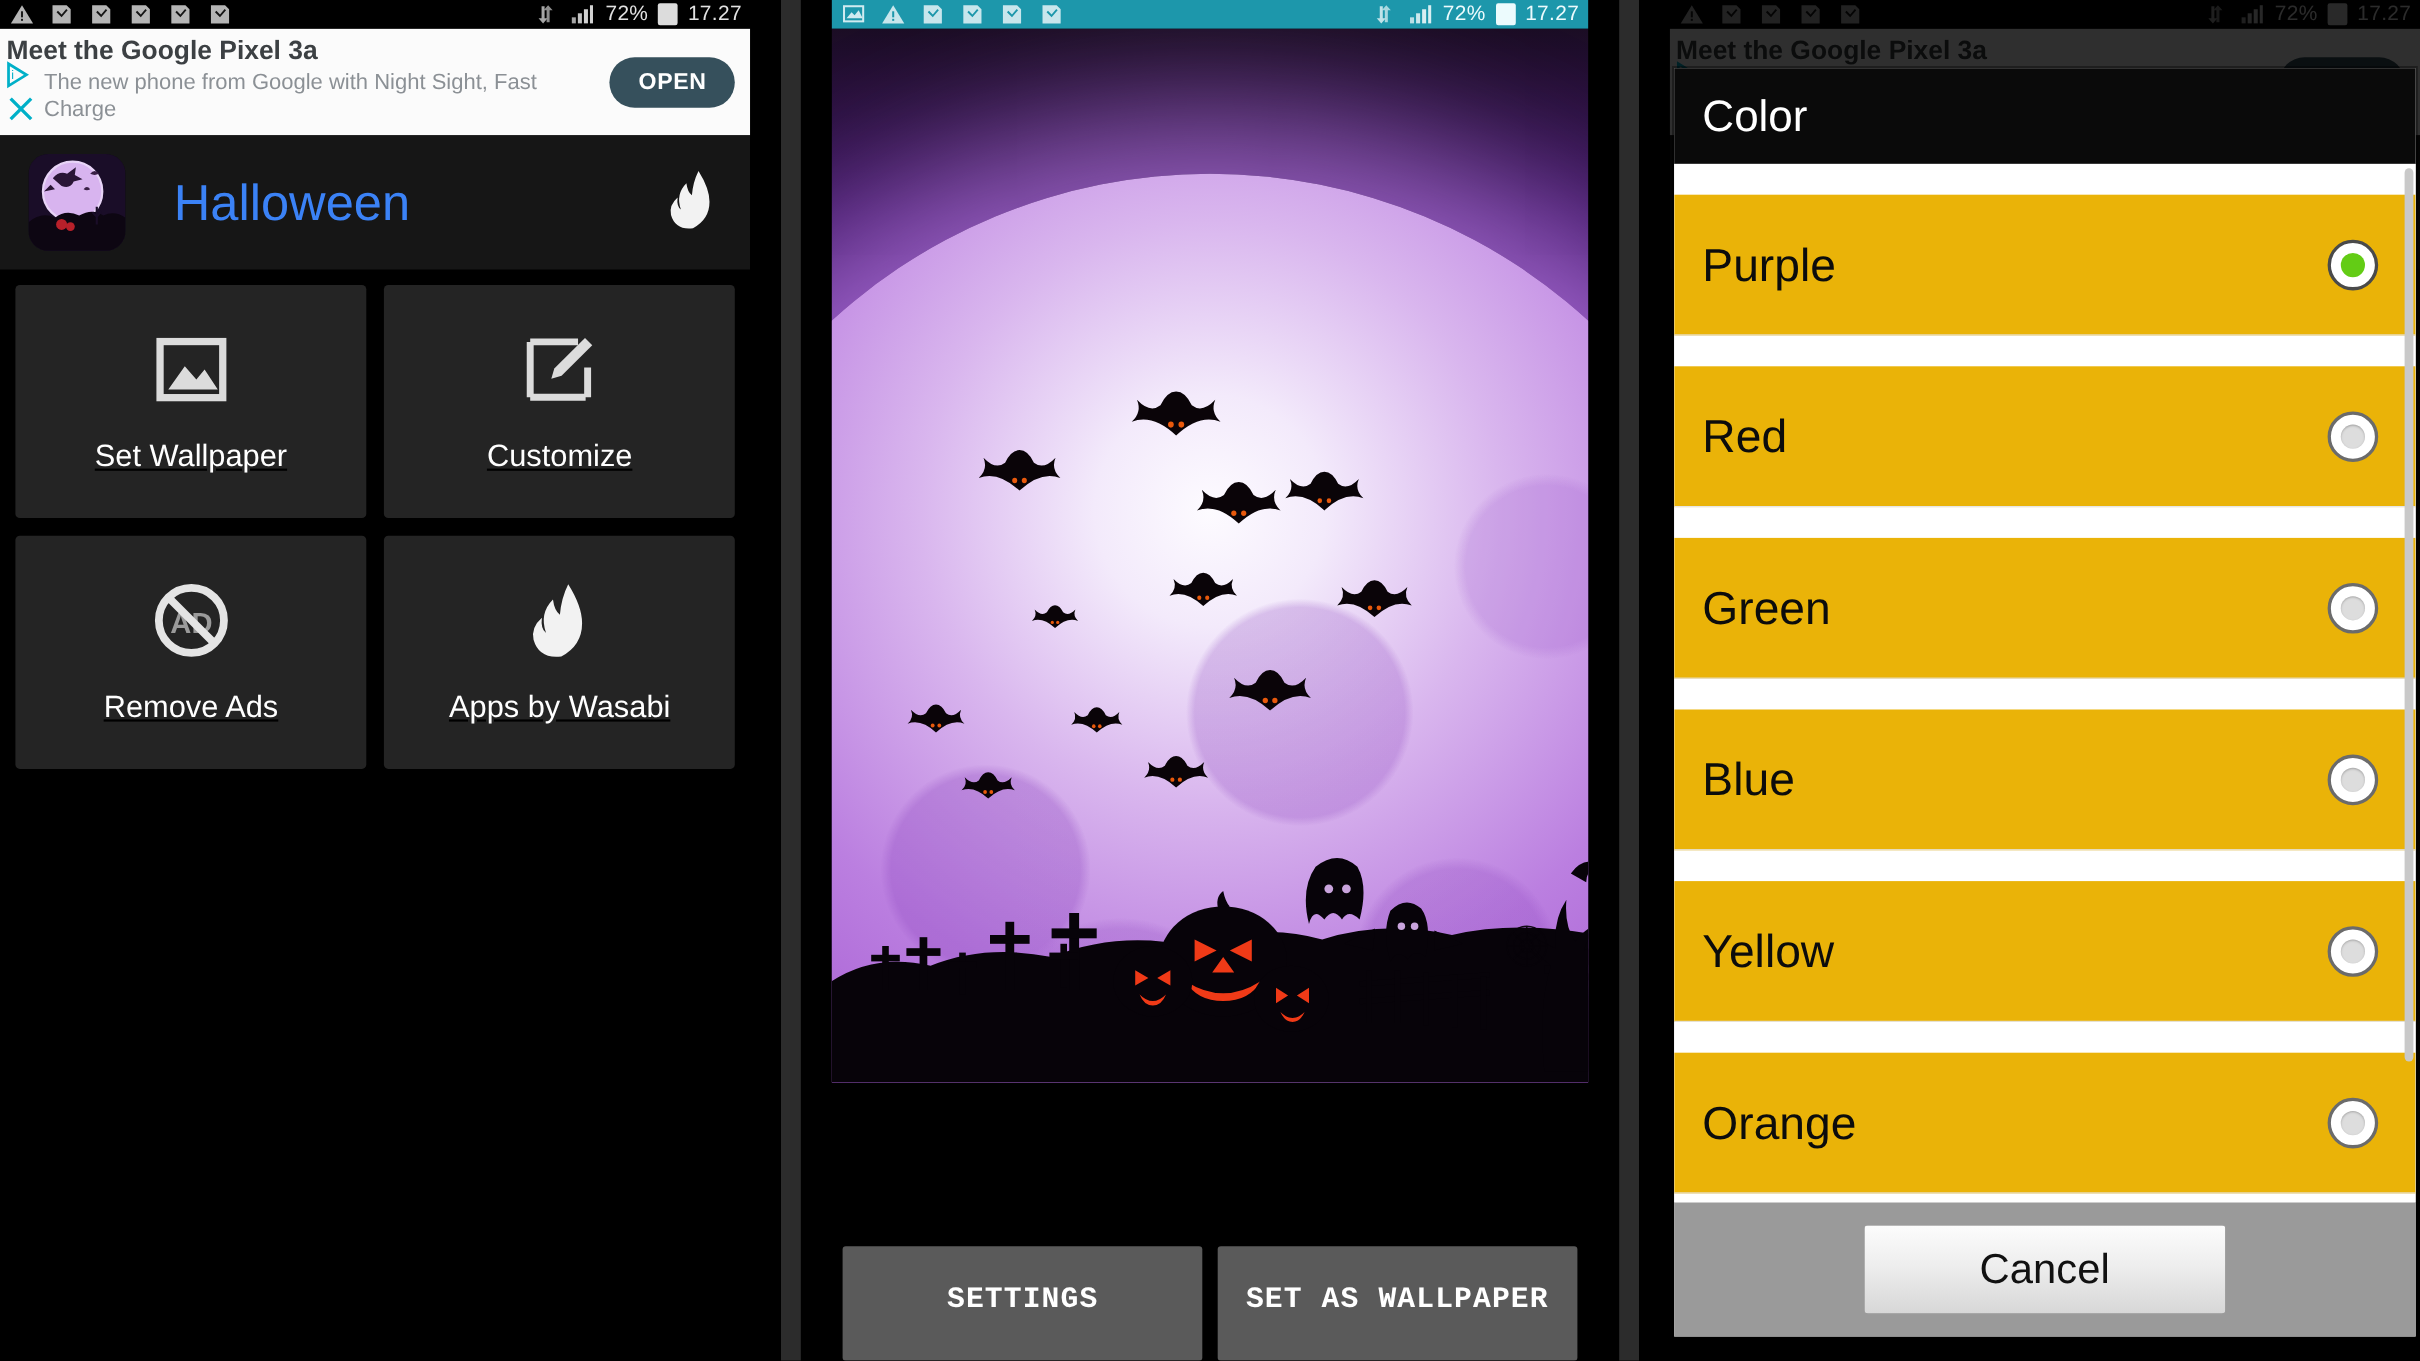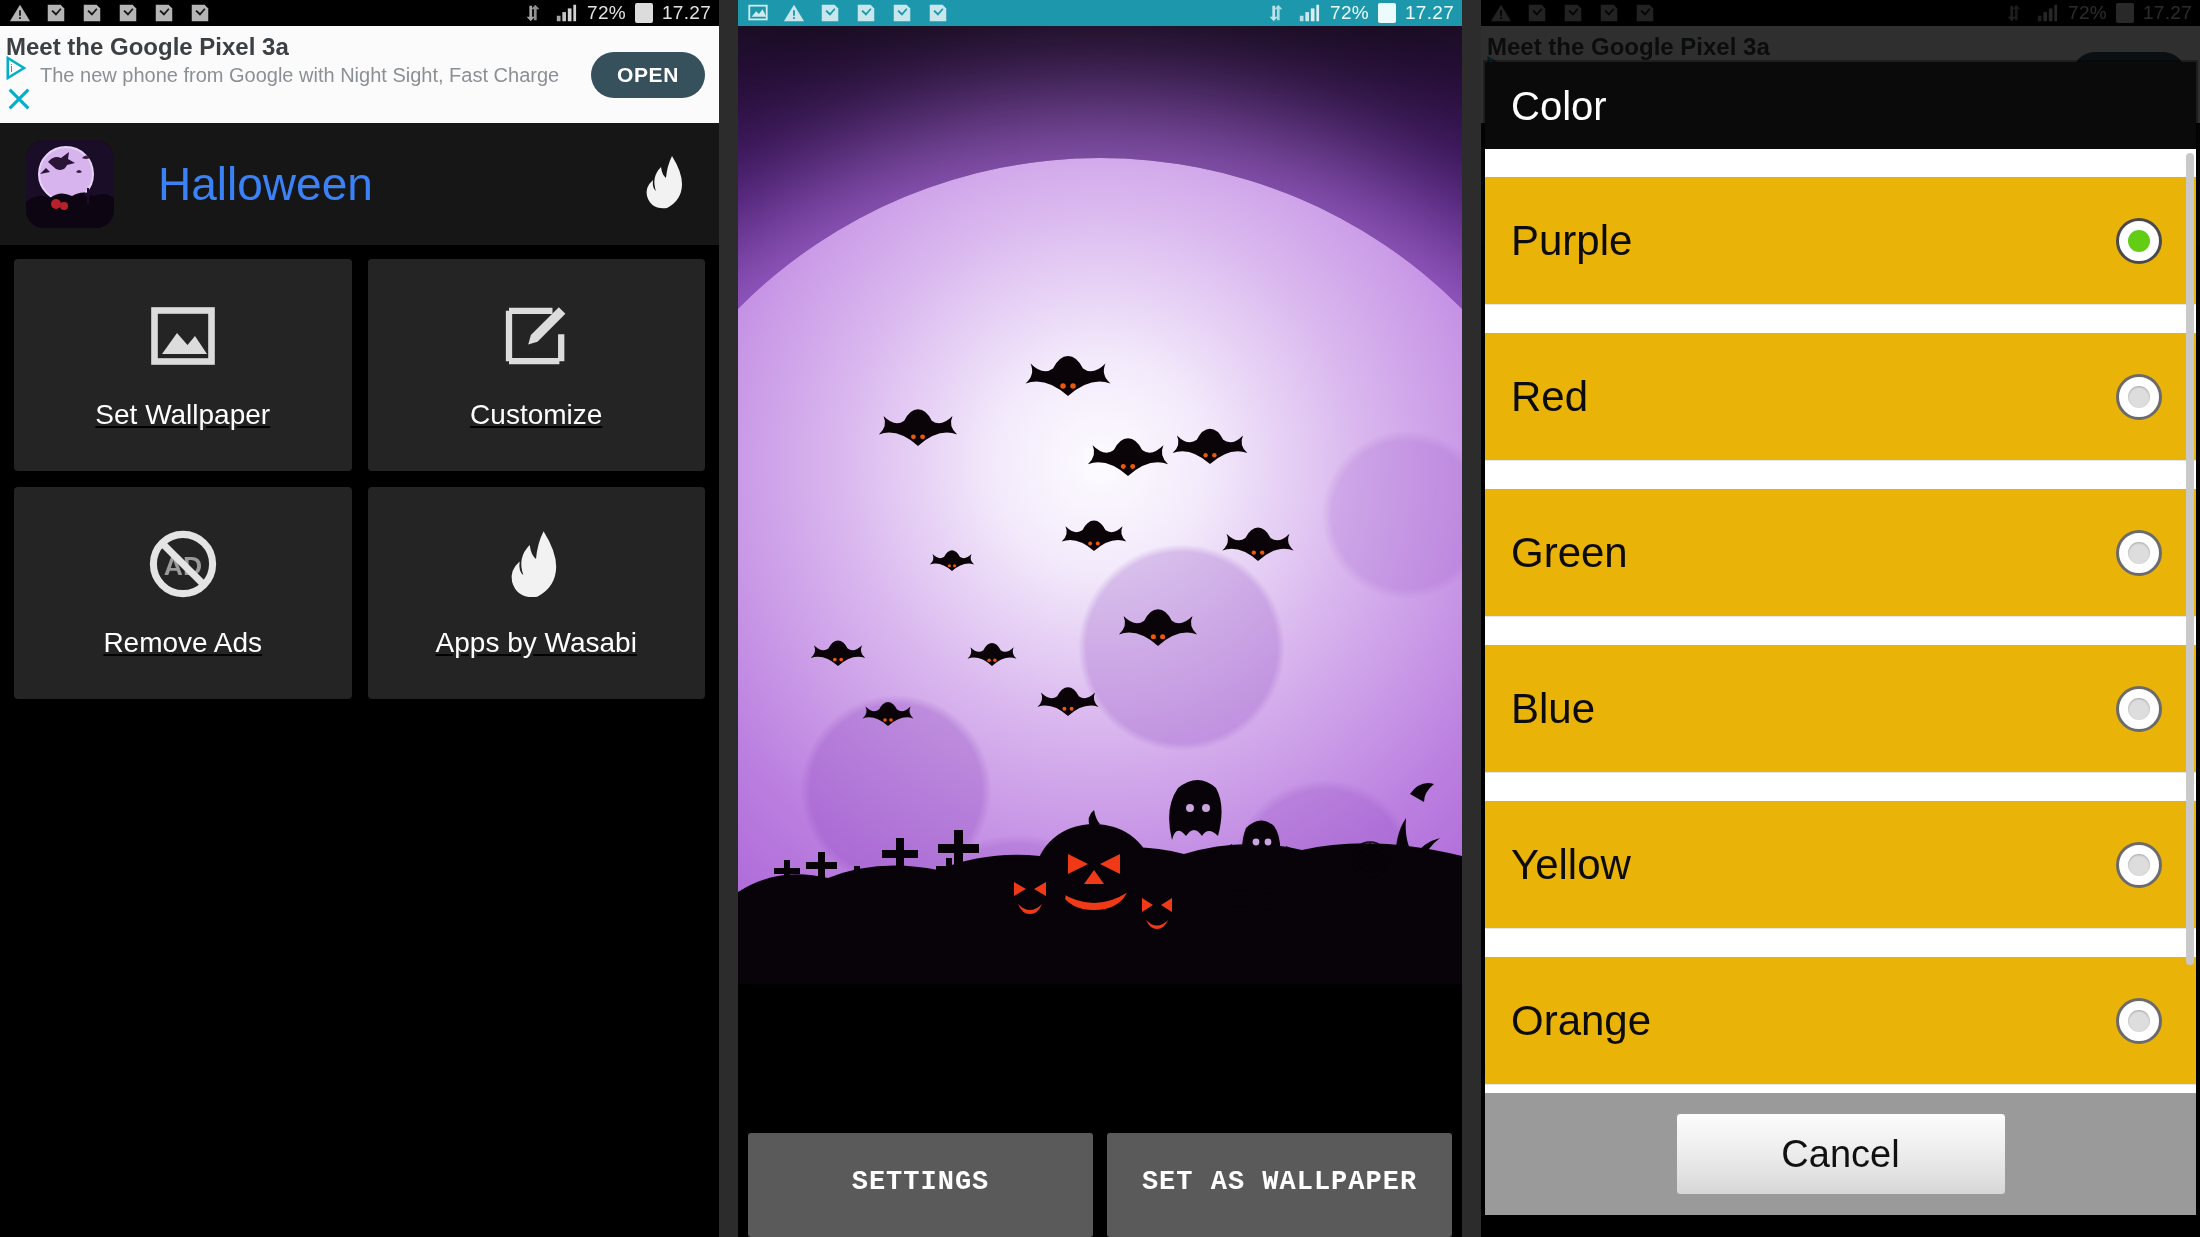--- a/index.html
+++ b/index.html
@@ -1,19 +1,19 @@
 <!DOCTYPE html>
 <html><head>
 <meta charset="utf-8">
 <title>Halloween Live Wallpaper</title>
 <style>
   * { margin:0; padding:0; box-sizing:border-box; }
   html,body { width:2200px; height:1237px; background:#000; overflow:hidden;
               font-family:"Liberation Sans", sans-serif; }
-  .screens { display:flex; width:2200px; height:1237px; }
+  .screens { display:flex; width:2200px; height:1237px;gap:28px; }
   .panel { position:relative; overflow:hidden; background:#000; }
   .p1 { width:719px; }
   .gap { width:19px; background:#2c2c2c; }
   .p2 { width:724px; }
   .gap2 { width:19px; background:#2c2c2c; }
   .p3 { width:719px; }
 
   
   .statusbar { height:26px; display:flex; align-items:center; padding:0 8px;
                color:#d8d8d8; font-size:19px; position:relative; z-index:5; }

